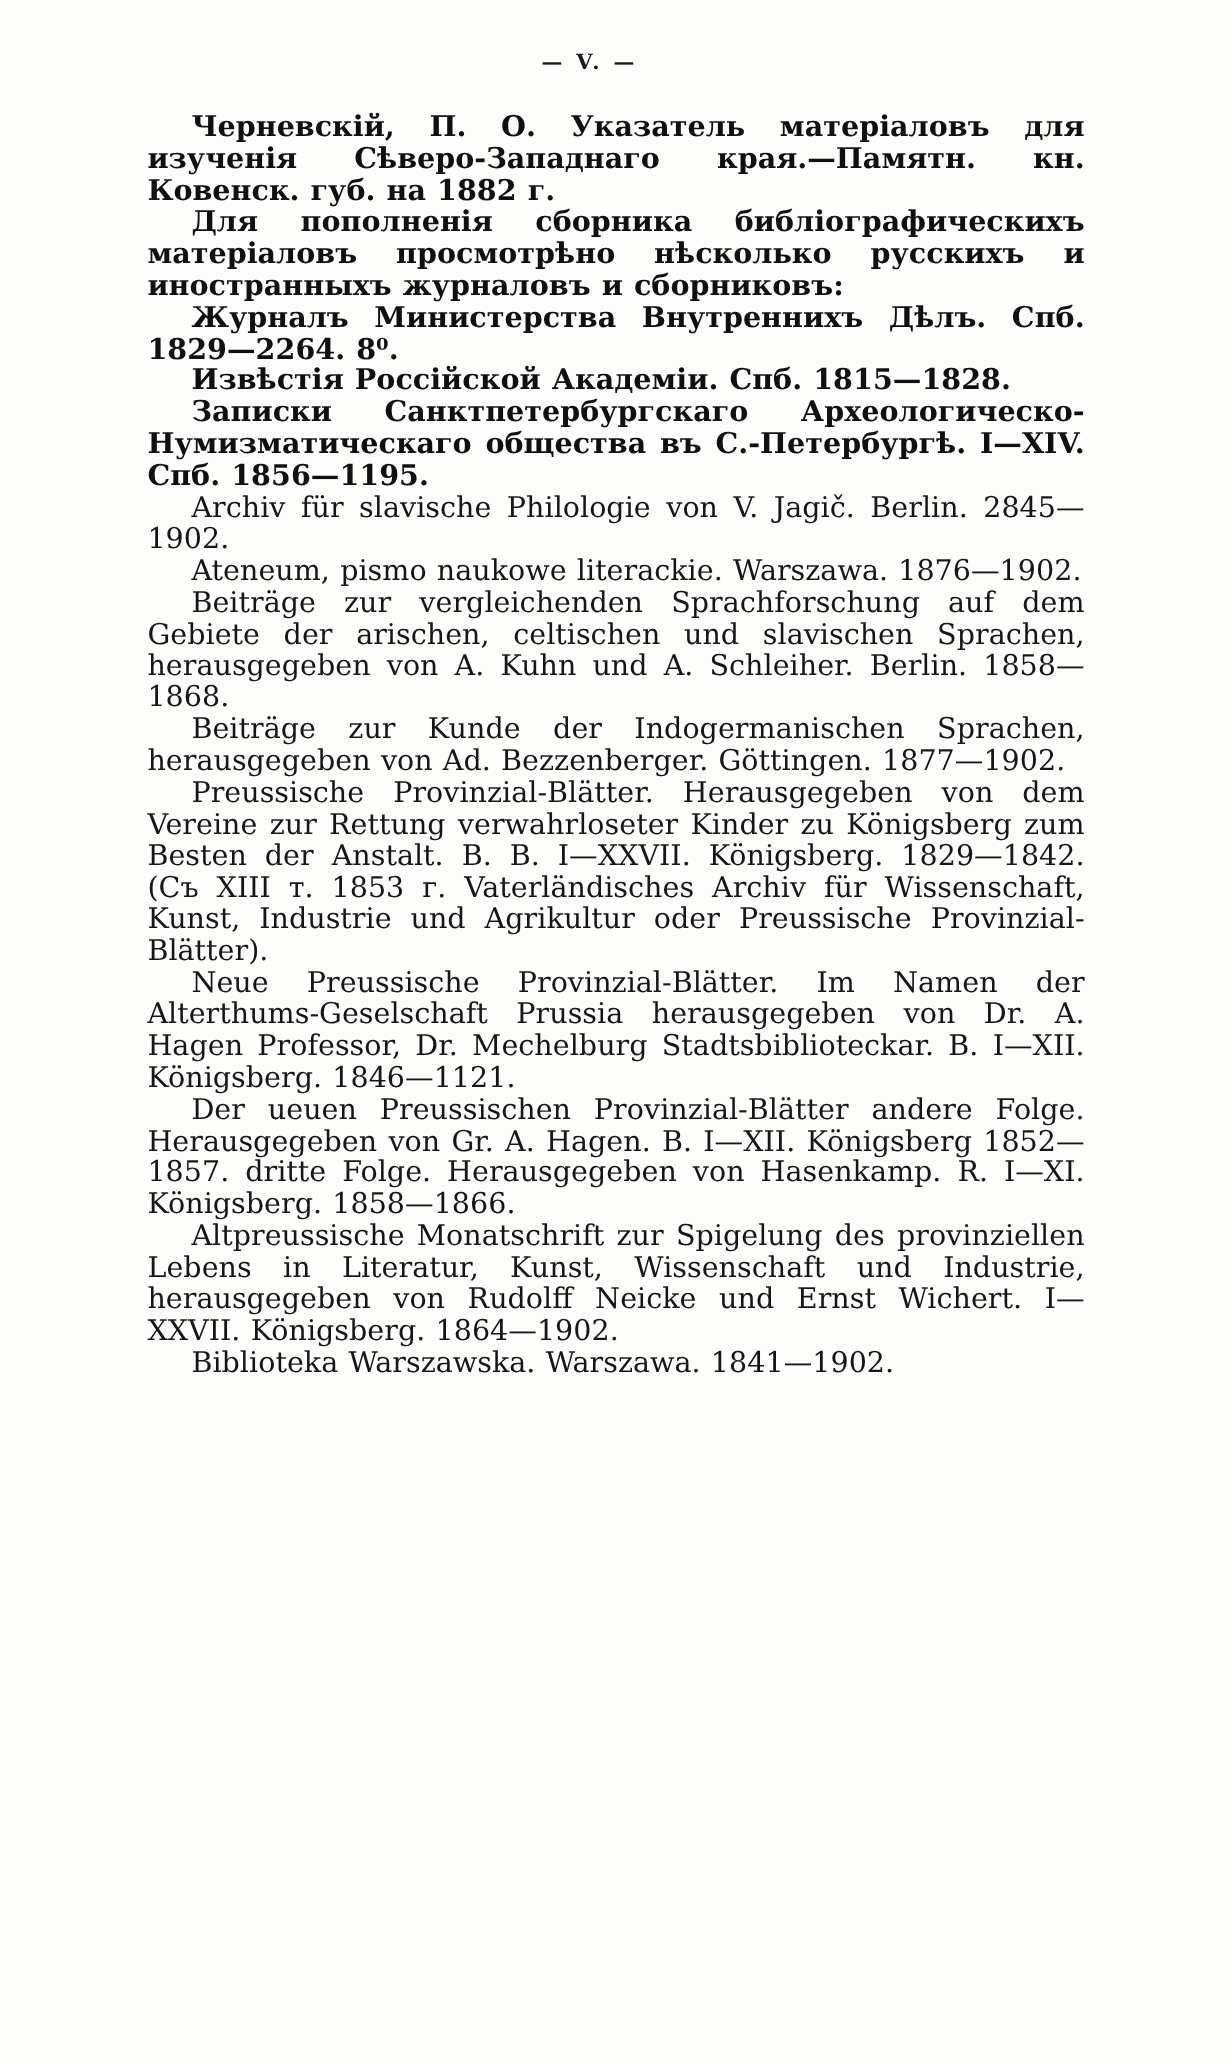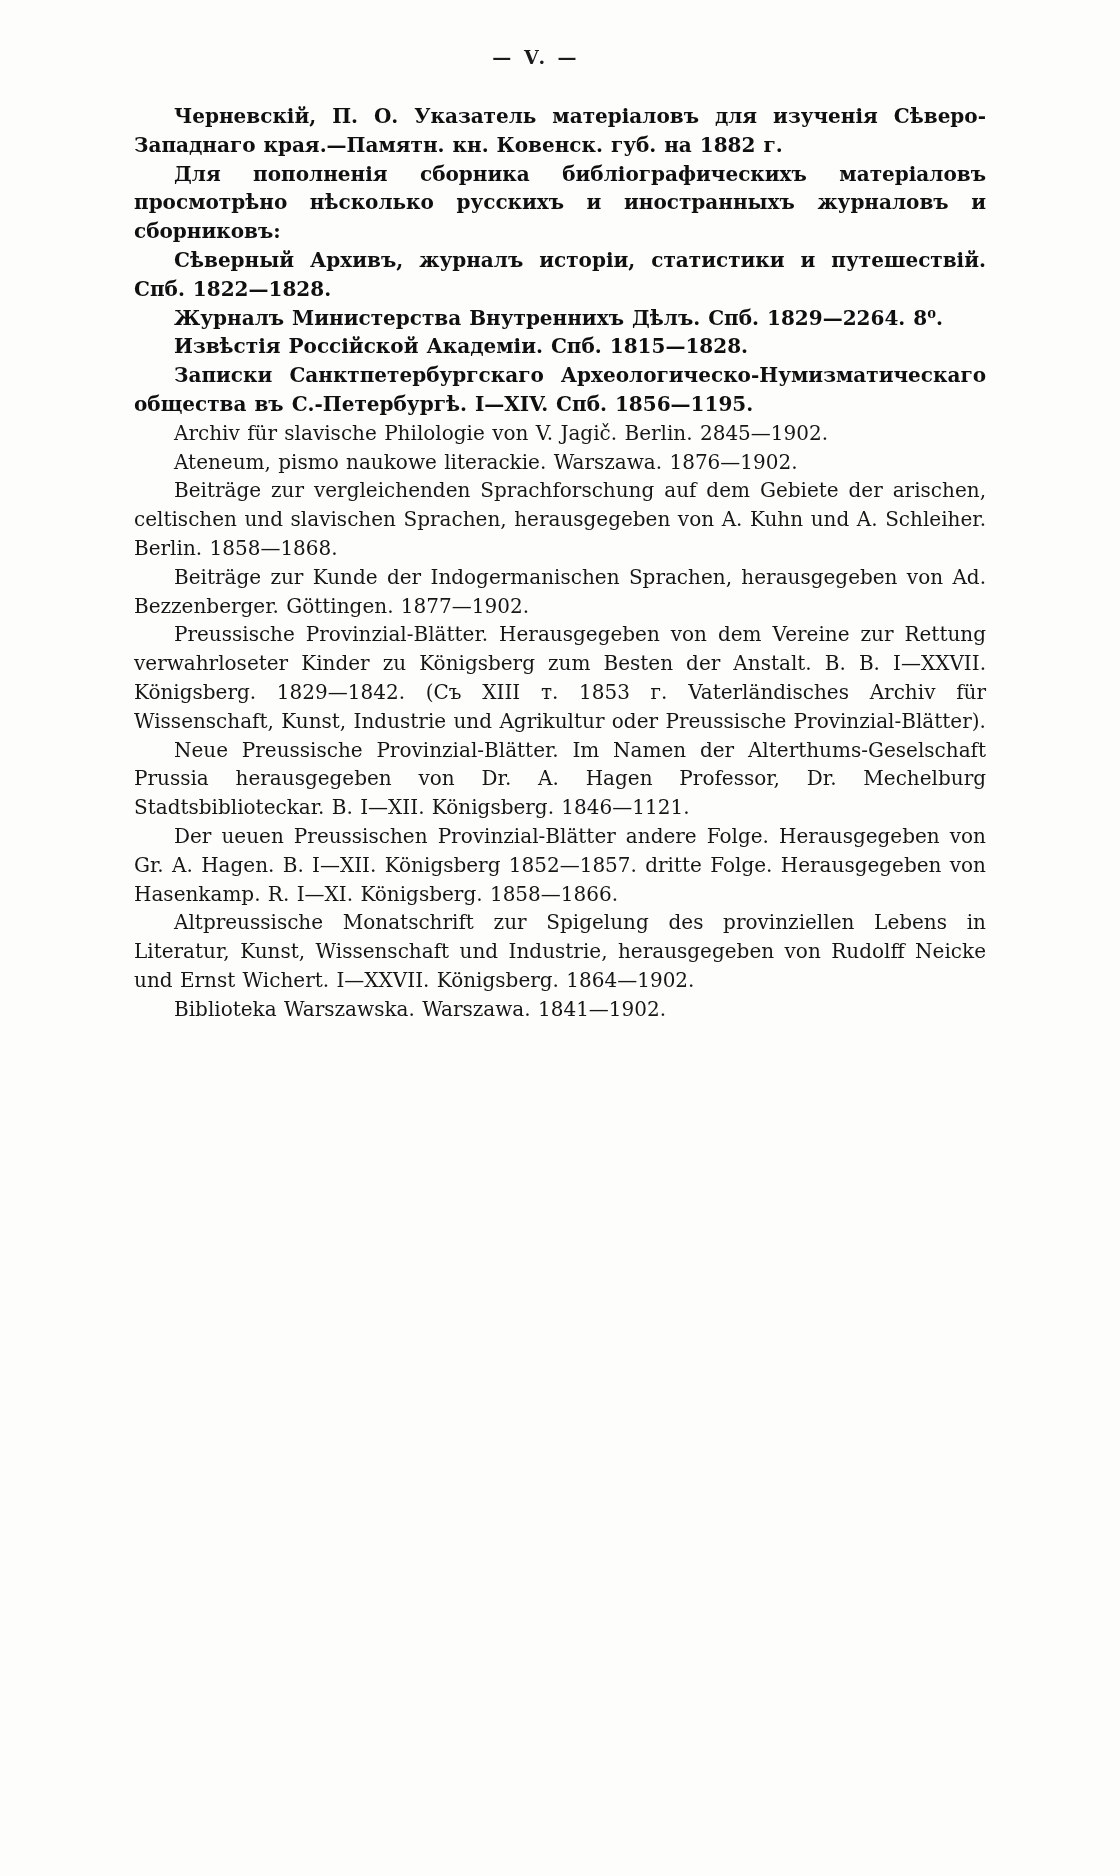--- a/index.html
+++ b/index.html
@@ -28,21 +28,21 @@
     letter-spacing: 3px;
     color: #1b1b1b;
   }
   .text-block {
     margin-top: 34px;
     margin-left: 134px;
     width: 852px;
   }
   p.entry {
     margin: 0;
-    font-size: 20px;
+    font-size: 26px;
     line-height: 28.8px;
     text-align: justify;
     text-indent: 40px;
     word-spacing: 1px;
     color: #161616;
   }
   p.entry.cy {
     font-weight: bold;
     color: #101010;
   }
@@ -53,21 +53,20 @@
 <div class="page">
 
   <div class="page-number">— V. —</div>
 
   <div class="text-block">
 
     <p class="entry cy">Черневскій, П. О. Указатель матеріаловъ для изученія Сѣверо-Западнаго края.—Памятн. кн. Ковенск. губ. на 1882 г.</p>
 
     <p class="entry cy">Для пополненія сборника библіографическихъ матеріаловъ просмотрѣно нѣсколько русскихъ и иностранныхъ журналовъ и сборниковъ:</p>
 
-    <p class="entry cy">Сѣверный Архивъ, журналъ исторіи, статистики и путешествій. Спб. 1822—1828.</p>
 
     <p class="entry cy">Журналъ Министерства Внутреннихъ Дѣлъ. Спб. 1829—2264. 8⁰.</p>
 
     <p class="entry cy">Извѣстія Россійской Академіи. Спб. 1815—1828.</p>
 
     <p class="entry cy">Записки Санктпетербургскаго Археологическо-Нумизматическаго общества въ С.-Петербургѣ. I—XIV. Спб. 1856—1195.</p>
 
     <p class="entry">Archiv für slavische Philologie von V. Jagič. Berlin. 2845—1902.</p>
 
 

